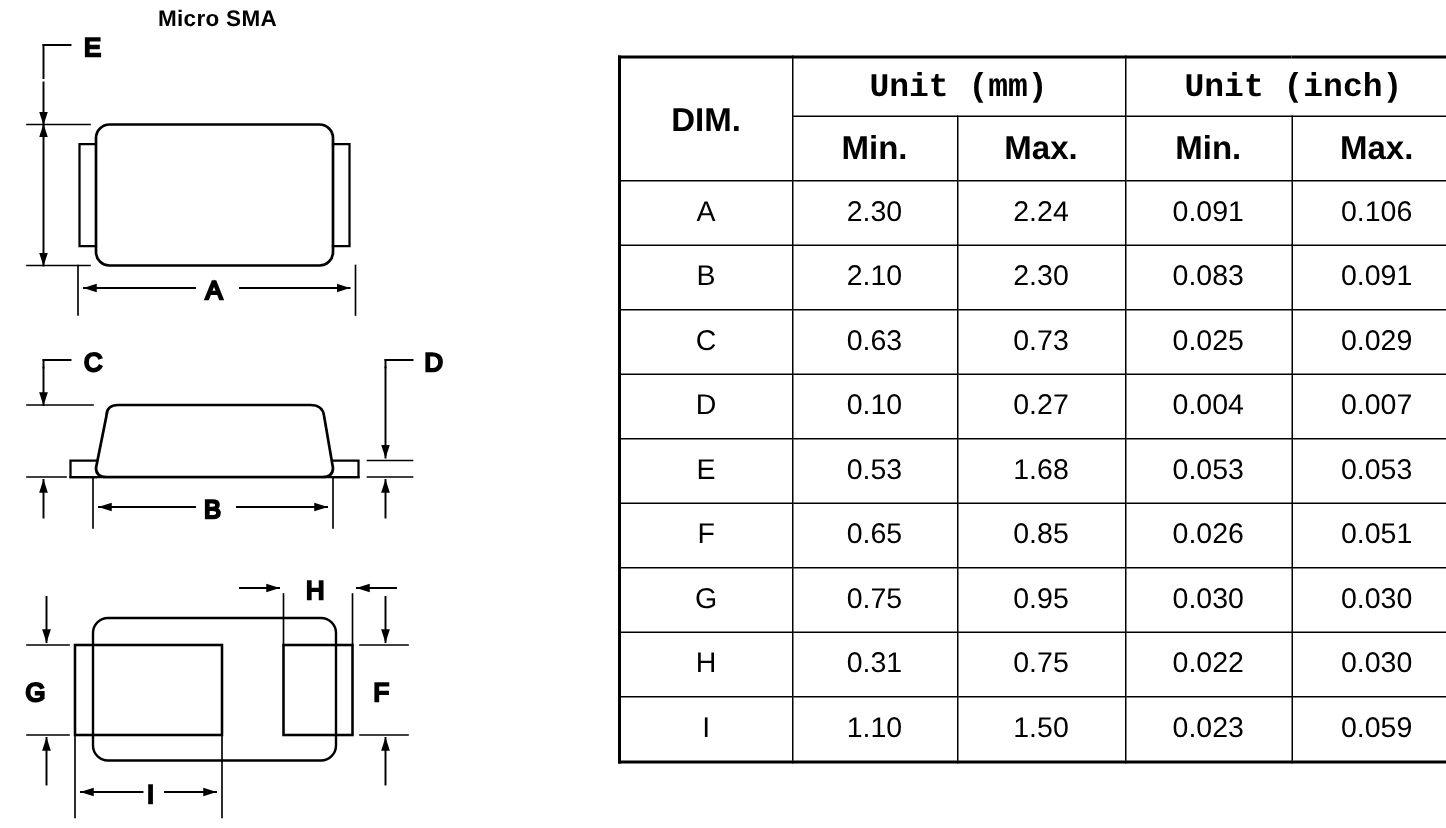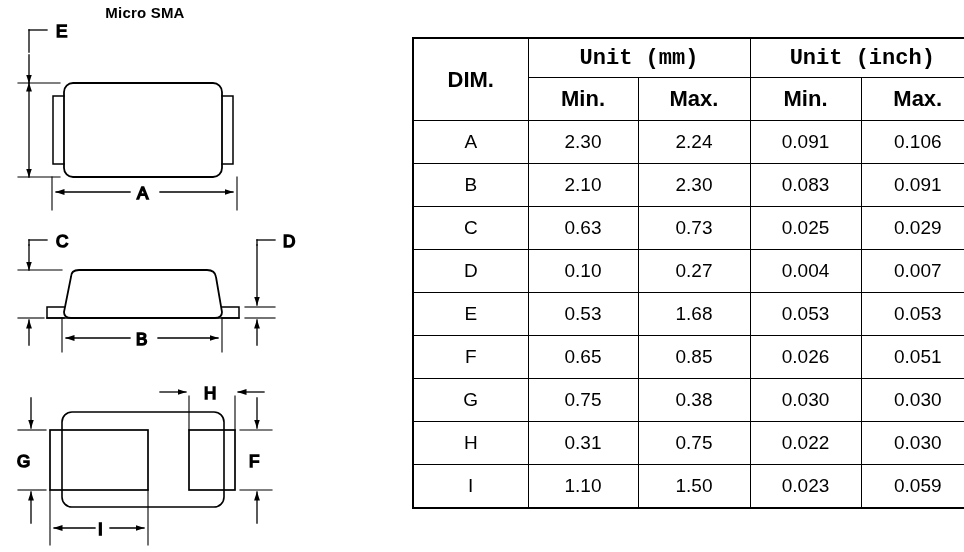--- a/index.html
+++ b/index.html
@@ -309,21 +309,21 @@
           <tr>
             <td>F</td>
             <td>0.65</td>
             <td>0.85</td>
             <td>0.026</td>
             <td>0.051</td>
           </tr>
           <tr>
             <td>G</td>
             <td>0.75</td>
-            <td>0.38</td>
+            <td>0.95</td>
             <td>0.030</td>
             <td>0.030</td>
           </tr>
           <tr>
             <td>H</td>
             <td>0.31</td>
             <td>0.75</td>
             <td>0.022</td>
             <td>0.030</td>
           </tr>

